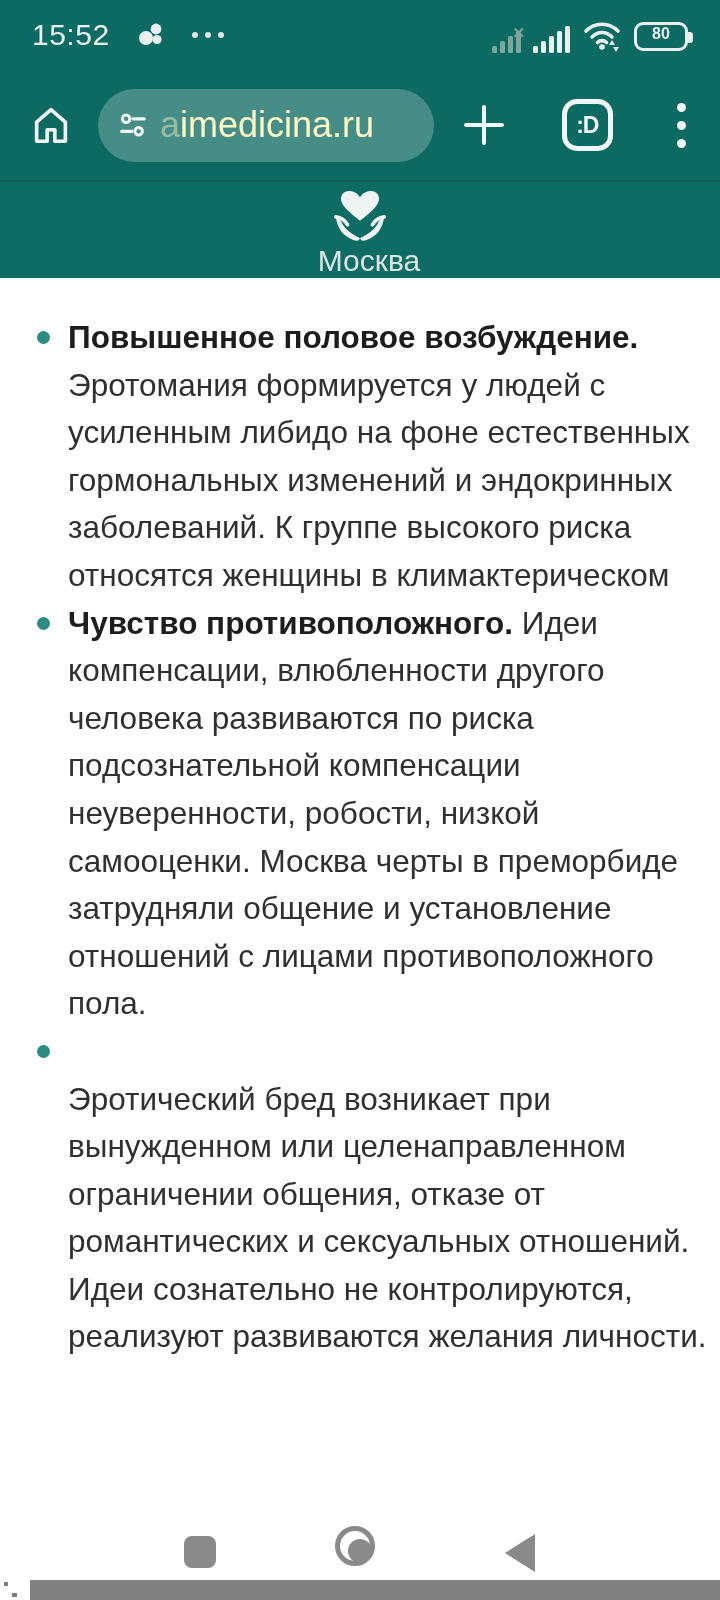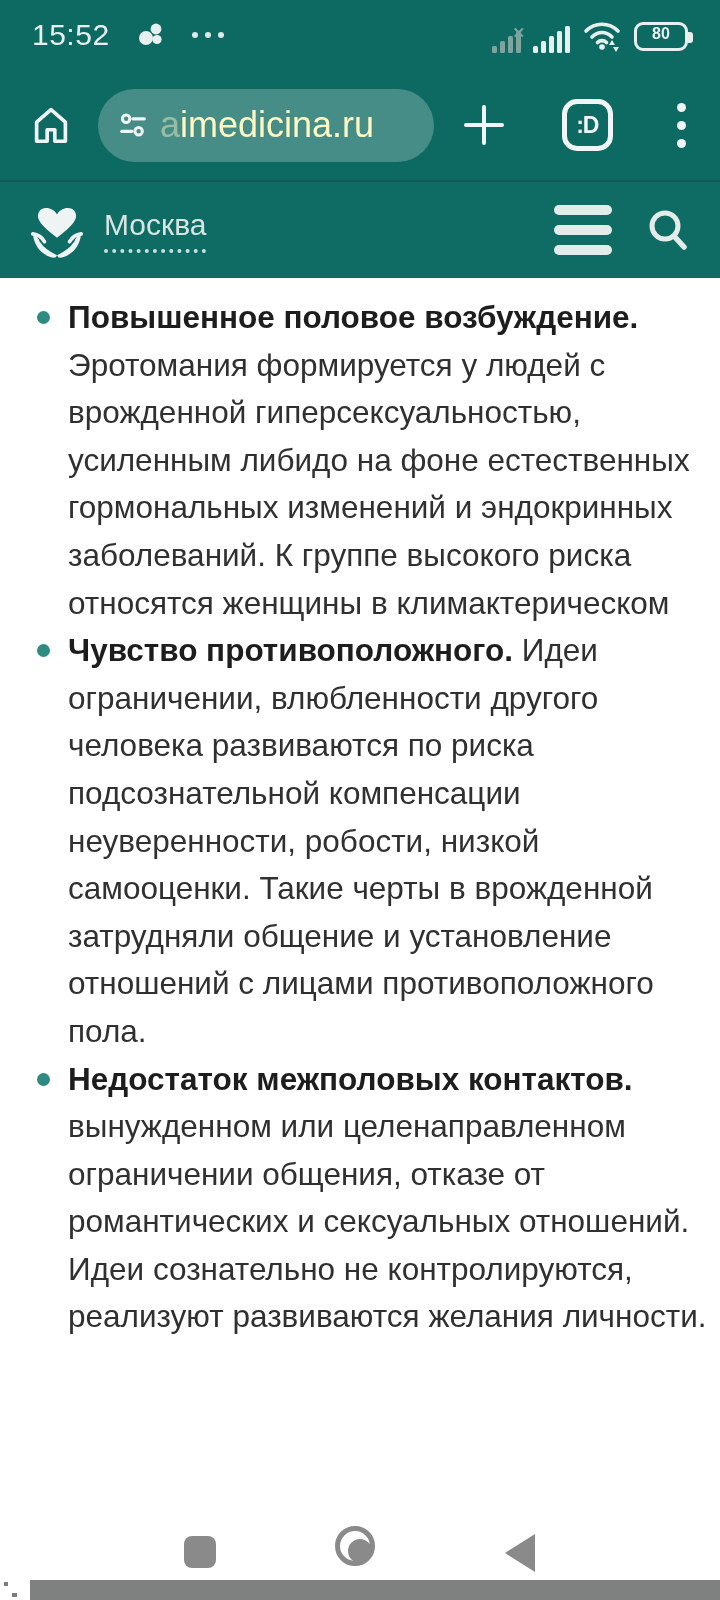--- a/index.html
+++ b/index.html
@@ -60,33 +60,33 @@
     margin-left:54px;width:52px;height:52px;border:5px solid #f0f6f5;border-radius:15px;
     display:flex;align-items:center;justify-content:center;
     color:#f0f6f5;font-size:23px;font-weight:700;letter-spacing:-1px;
   }
   .kebab{margin-left:58px;display:flex;flex-direction:column;gap:9px;padding:6px;}
   .kebab i{width:9px;height:9px;border-radius:50%;background:#f0f6f5;}
   
   .site-header{
     position:absolute;top:180px;left:0;width:720px;height:98px;
     background:var(--header-teal);border-top:2px solid rgba(0,0,0,.12);
-    display:flex;align-items:center;padding:0 28px;
+    display:flex;align-items:center;padding:0 28px;flex-direction:column;
   }
   .city-link{
     margin-left:18px;font-size:30px;color:#d9e5e2;
     padding-bottom:7px;border-bottom:4px dotted rgba(235,246,244,.85);
   }
   .spacer{flex:1;}
   .burger{display:flex;flex-direction:column;gap:10px;margin-right:28px;padding:4px;}
   .burger i{width:58px;height:10px;border-radius:5px;background:#e4ecea;display:block;}
   
   .page{
     position:absolute;top:278px;left:0;width:720px;height:1222px;
-    background:#ffffff;padding-top:16px;
+    background:#ffffff;padding-top:36px;
   }
   .row{
     position:relative;margin:0 36px 0 68px;height:47.6px;line-height:47.6px;
     font-size:31.5px;color:var(--body-text);white-space:nowrap;
   }
   .row .b{font-weight:700;color:var(--bold-text);}
   .row .dot{
     position:absolute;left:-31px;top:17px;width:13px;height:13px;border-radius:50%;
     background:var(--bullet-teal);
   }
@@ -232,25 +232,20 @@
         <span class="b">Повышенное половое возбуждение.</span>
         <span></span>
       </div>
 
       <div class="row">
         
         <span class="b"></span>
         <span>Эротомания формируется у людей с</span>
       </div>
 
-      <div class="row">
-        
-        <span class="b"></span>
-        <span>врожденной гиперсексуальностью,</span>
-      </div>
 
       <div class="row">
         
         <span class="b"></span>
         <span>усиленным либидо на фоне естественных</span>
       </div>
 
       <div class="row">
         
         <span class="b"></span>
@@ -272,21 +267,21 @@
 
       <div class="row">
         <span class="dot"></span>
         <span class="b">Чувство противоположного.</span>
         <span>Идеи</span>
       </div>
 
       <div class="row">
         
         <span class="b"></span>
-        <span>ограничении, влюбленности другого</span>
+        <span>компенсации, влюбленности другого</span>
       </div>
 
       <div class="row">
         
         <span class="b"></span>
         <span>человека развиваются по риска</span>
       </div>
 
       <div class="row">
         
@@ -296,21 +291,21 @@
 
       <div class="row">
         
         <span class="b"></span>
         <span>неуверенности, робости, низкой</span>
       </div>
 
       <div class="row">
         
         <span class="b"></span>
-        <span>самооценки. Такие черты в врожденной</span>
+        <span>самооценки. Москва черты в преморбиде</span>
       </div>
 
       <div class="row">
         
         <span class="b"></span>
         <span>затрудняли общение и установление</span>
       </div>
 
       <div class="row">
         
@@ -319,24 +314,28 @@
       </div>
 
       <div class="row">
         
         <span class="b"></span>
         <span>пола.</span>
       </div>
 
       <div class="row">
         <span class="dot"></span>
-        <span class="b">Недостаток межполовых контактов.</span>
         <span></span>
       </div>
 
+      <div class="row">
+        
+        <span class="b"></span>
+        <span>Эротический бред возникает при</span>
+      </div>
 
       <div class="row">
         
         <span class="b"></span>
         <span>вынужденном или целенаправленном</span>
       </div>
 
       <div class="row">
         
         <span class="b"></span>

